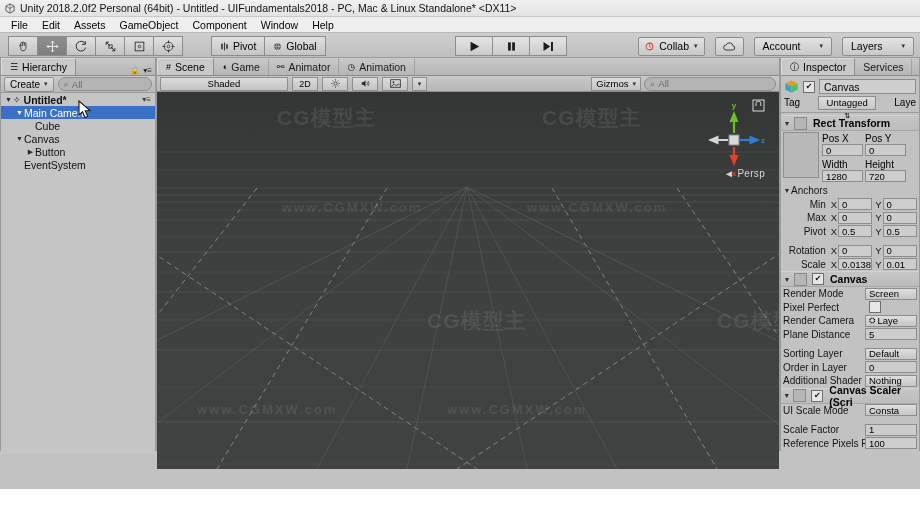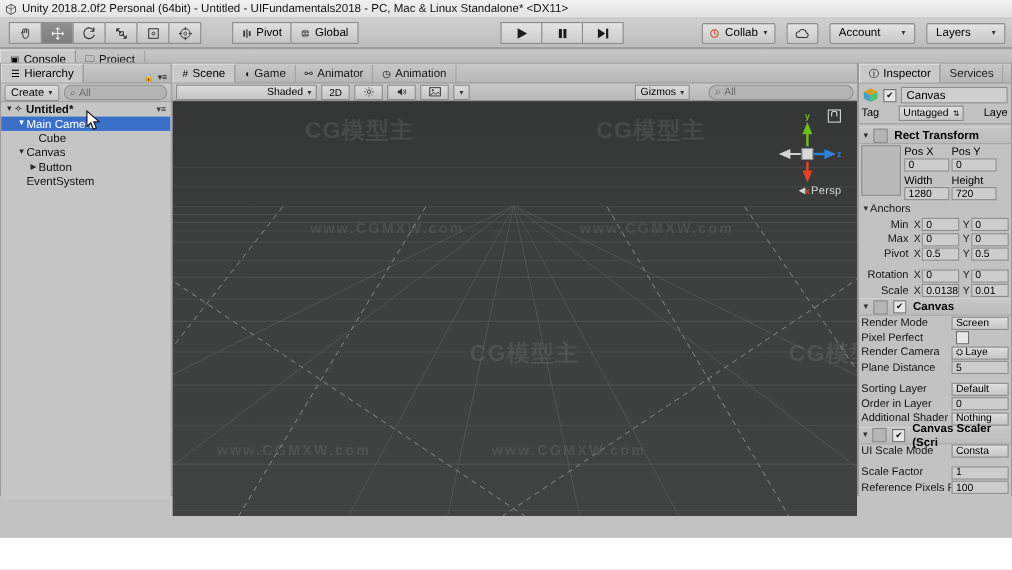--- a/index.html
+++ b/index.html
@@ -75,21 +75,21 @@
   
   #sceneview{left:156px;top:57px;width:624px;height:394px;}
   .scnbar{height:15px;background:linear-gradient(#c9c9c9,#b7b7b7);display:flex;
           align-items:center;padding:0 3px;gap:4px;border-bottom:1px solid #8f8f8f;
           position:relative;}
   .sdrop{height:12px;background:linear-gradient(#dcdcdc,#c4c4c4);border:1px solid #8f8f8f;
          display:flex;align-items:center;padding:0 4px;font-size:9.5px;gap:4px;cursor:pointer;}
   .sbtn{height:12px;min-width:16px;padding:0 4px;background:linear-gradient(#dcdcdc,#c4c4c4);
         border:1px solid #8f8f8f;display:flex;align-items:center;justify-content:center;
         font-size:9px;cursor:pointer;}
-  .gizmowrap{position:absolute;right:3px;display:flex;align-items:flex-end;gap:17px;}
+  .gizmowrap{position:absolute;right:3px;display:flex;align-items:flex-end;gap:3px;}
   .gsearch{width:120px;height:12px;background:#b4b4b4;border:1px solid #8f8f8f;
            border-radius:7px;display:flex;align-items:center;padding:0 5px;
            font-size:9.5px;color:#6a6a6a;gap:3px;}
   .viewport{position:relative;height:377px;overflow:hidden;
             background:#3b3d3d;}
   .grid{position:absolute;inset:0;}
   .wm{position:absolute;color:rgba(190,190,190,.13);font-weight:bold;white-space:nowrap;
       pointer-events:none;user-select:none;}
   .wmlogo{font-size:21px;letter-spacing:1px;}
   .wmurl{font-size:13px;letter-spacing:2px;}
@@ -103,21 +103,21 @@
   .objhdr{height:17px;display:flex;align-items:center;gap:4px;padding:2px 3px 0 3px;}
   .objicon{width:15px;height:15px;flex:none;}
   .cbx{width:10px;height:10px;background:#e6e6e6;border:1px solid #6f6f6f;
        display:flex;align-items:center;justify-content:center;font-size:8px;
        color:#111;flex:none;line-height:1;}
   .namefield{flex:1;height:13px;background:#cfcfcf;border:1px solid #8d8d8d;
              display:flex;align-items:center;padding-left:4px;font-size:10.5px;}
   .taglayer{height:15px;display:flex;align-items:center;gap:18px;padding:0 3px;
             font-size:10px;justify-content:flex-end;}
   .minidrop{height:12px;background:linear-gradient(#dedede,#c6c6c6);border:1px solid #8d8d8d;
-            display:flex;align-items:center;padding:0 3px;font-size:9.5px;gap:4px;cursor:pointer;}
+            display:flex;align-items:center;padding:0 3px;font-size:9.5px;gap:4px;cursor:pointer;flex-direction:column;}
   .sep{height:1px;background:#9c9c9c;margin:2px 0;}
   .comp-hdr{height:14px;display:flex;align-items:center;gap:3px;padding-left:2px;
             background:linear-gradient(#c6c6c6,#bcbcbc);border-top:1px solid #d2d2d2;
             border-bottom:1px solid #a8a8a8;font-weight:bold;font-size:10.5px;}
   .tri{font-size:7px;color:#2f2f2f;width:8px;text-align:center;}
   .comp-ico{width:11px;height:11px;border:1px solid #8a8a8a;background:#b6b6b6;flex:none;}
   .prow{height:13.5px;display:flex;align-items:center;font-size:10px;padding-left:2px;}
   .plabel{color:#141414;white-space:nowrap;overflow:hidden;}
   .fld{height:12px;background:#cdcdcd;border:1px solid #8d8d8d;display:flex;
        align-items:center;padding-left:3px;font-size:9.5px;overflow:hidden;
@@ -150,20 +150,29 @@
 <div id="app">
 
   <div class="titlebar">
     <svg class="u-logo" viewBox="0 0 24 24">
       <path d="M12 2 L21 7 L21 17 L12 22 L3 17 L3 7 Z" fill="none" stroke="#333" stroke-width="1.6"></path>
       <path d="M12 2 L12 12 L3 7 M12 12 L21 7 M12 12 L12 22" stroke="#333" stroke-width="1.2" fill="none"></path>
     </svg>
     <span>Unity 2018.2.0f2 Personal (64bit) - Untitled - UIFundamentals2018 - PC, Mac &amp; Linux Standalone* &lt;DX11&gt;</span>
   </div>
 
+  <div class="menubar">
+    <span>File</span>
+    <span>Edit</span>
+    <span>Assets</span>
+    <span>GameObject</span>
+    <span>Component</span>
+    <span>Window</span>
+    <span>Help</span>
+  </div>
 
   <div class="toolbar">
     <div class="tgroup">
       <div class="tbtn">
         <svg width="13" height="13" viewBox="0 0 24 24">
             <path d="M7 12V6a1.6 1.6 0 013.2 0v5m0-5.6a1.6 1.6 0 013.2 0V11m0-4.4a1.6 1.6 0 013.2 0V13c0 4-2 7-5.6 7S7 17 7 14l-2-3a1.5 1.5 0 012.3-1.8L8 10" fill="none" stroke="#2a2a2a" stroke-width="1.5"></path>
           </svg>
       </div>
       <div class="tbtn sel">
         <svg width="13" height="13" viewBox="0 0 24 24">
@@ -325,21 +334,21 @@
         <div class="tab">
           <span class="tabicon">⚯</span>
           <span>Animator</span>
         </div>
         <div class="tab">
           <span class="tabicon">◷</span>
           <span>Animation</span>
         </div>
       </div>
     <div class="scnbar">
-      <div class="sdrop" style="width:118px;justify-content:flex-end;">
+      <div class="sdrop" style="width:118px;justify-content:flex-start;flex-direction:column;">
         <span>Shaded</span>
         <span class="caret">▾</span>
       </div>
       <div class="sbtn">
         <span>2D</span>
       </div>
       <div class="sbtn">
         <svg width="9" height="9" viewBox="0 0 16 16">
             <circle cx="8" cy="8" r="2.8" fill="none" stroke="#2a2a2a" stroke-width="1.3"></circle>
             <path d="M8 0v3M8 13v3M0 8h3M13 8h3M2.5 2.5l2 2M11.5 11.5l2 2M13.5 2.5l-2 2M4.5 11.5l-2 2" stroke="#2a2a2a" stroke-width="1.1"></path>

